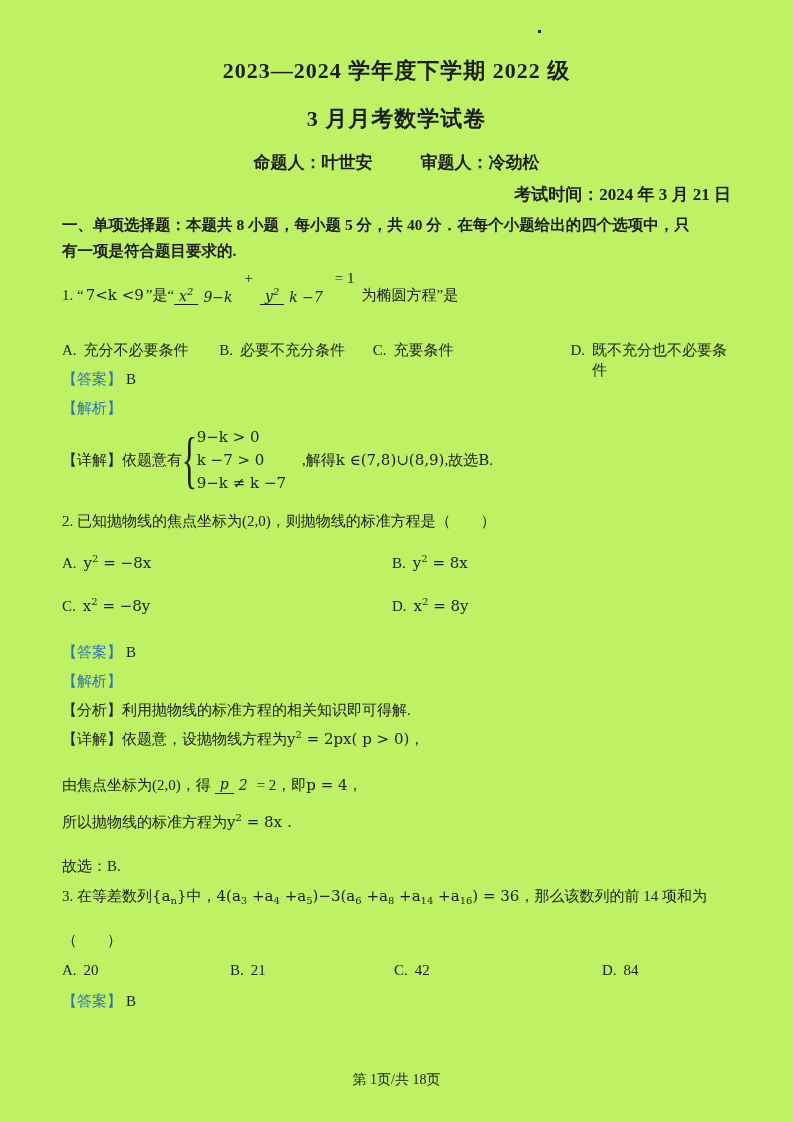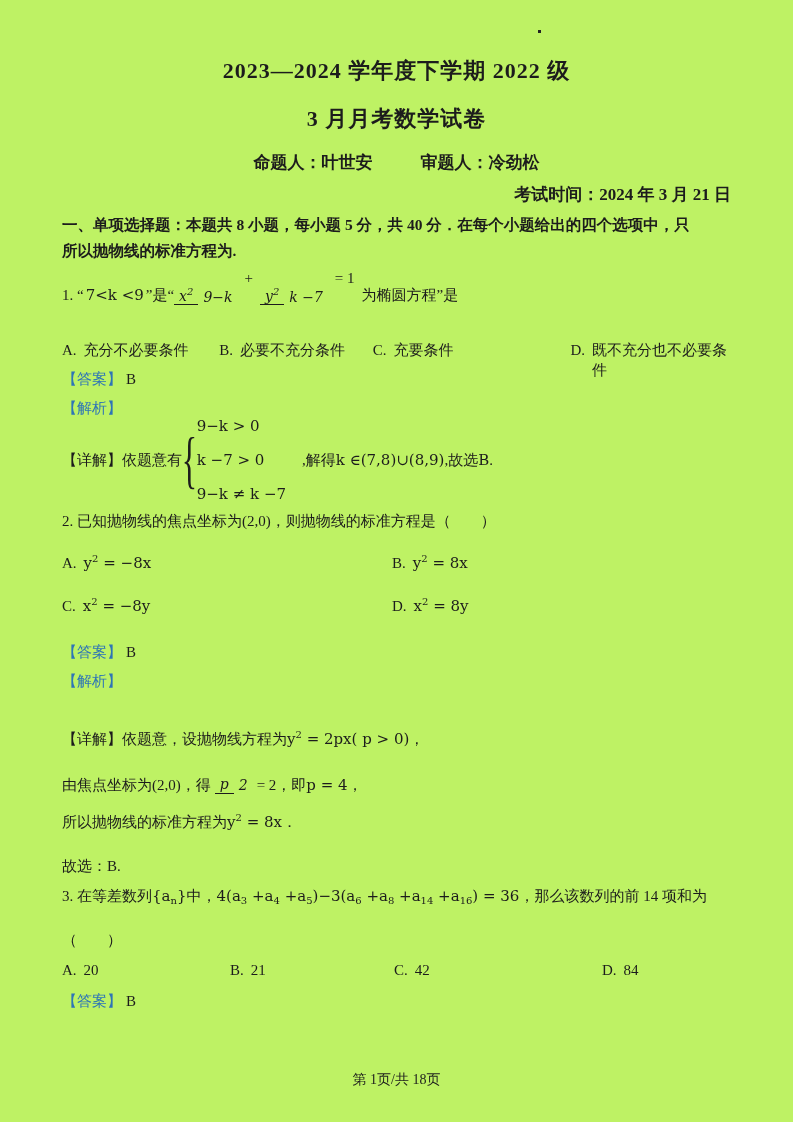--- a/index.html
+++ b/index.html
@@ -34,21 +34,21 @@
   .opt{display:flex;gap:7px;}
   .col1{width:168px;}
   .col2{width:164px;}
   .col3{width:160px;}
   .colw{width:330px;}
   
   .sysrow{display:flex;align-items:center;}
   .sys{display:inline-flex;align-items:center;margin:0 2px;}
   .sys-brace{font-size:64px;line-height:64px;font-weight:400;transform:scaleX(0.5);
              transform-origin:center;margin:0 -8px 0 -10px;}
-  .sys-lines{display:flex;flex-direction:column;gap:14px;}
+  .sys-lines{display:flex;flex-direction:column;gap:3px;}
   .sys-line{line-height:20px;}
   .dot{position:absolute;left:538px;top:30px;width:3px;height:3px;background:#222;}
   .ansval{margin-left:4px;}
   .footer{position:absolute;left:0;right:0;top:1071px;text-align:center;font-size:14px;}
 </style>
 </head>
 <body>
 
 <div class="page">
 
@@ -58,21 +58,21 @@
   <div class="abs center bold title" style="top:104px">3 月月考数学试卷</div>
 
   <div class="abs bold subinfo" style="top:152px;display:flex;justify-content:center;gap:48px">
     <span>命题人：叶世安</span>
     <span>审题人：冷劲松</span>
   </div>
 
   <div class="abs right bold subinfo" style="top:184px">考试时间：2024 年 3 月 21 日</div>
 
   <div class="abs bold sechead nowrap" style="top:215px">一、单项选择题：本题共 8 小题，每小题 5 分，共 40 分．在每个小题给出的四个选项中，只</div>
-  <div class="abs bold sechead" style="top:241px">所以抛物线的标准方程为.</div>
+  <div class="abs bold sechead" style="top:241px">有一项是符合题目要求的.</div>
 
   <div class="abs mathrow" style="top:268px">
     <span>1. “</span>
     <span class="math smallgap">7&lt;k &lt;9</span>
     <span>”是“</span>
     <span class="frac">
       <span class="frac-num">x<sup>2</sup></span>
       <span class="frac-den">9−k</span>
     </span>
     <span class="midop">+</span>
@@ -151,20 +151,23 @@
       <span class="math">x<sup>2</sup> = 8y</span>
     </span>
   </div>
 
   <div class="abs" style="top:642px">
     <span class="blue">【答案】</span><span class="ansval">B</span>
   </div>
   <div class="abs" style="top:671px">
     <span class="blue">【解析】</span>
   </div>
+  <div class="abs" style="top:700px">
+    <span>【分析】</span><span>利用抛物线的标准方程的相关知识即可得解.</span>
+  </div>
 
   <div class="abs" style="top:729px">
     <span>【详解】</span><span>依题意，设抛物线方程为</span><span class="math">y<sup>2</sup> = 2px( p &gt; 0)</span><span>，</span>
   </div>
 
   <div class="abs sysrow" style="top:762px;height:46px">
     <span>由焦点坐标为(2,0)，得</span>
     <span class="frac" style="margin:0 4px">
       <span class="frac-num">p</span>
       <span class="frac-den">2</span>

